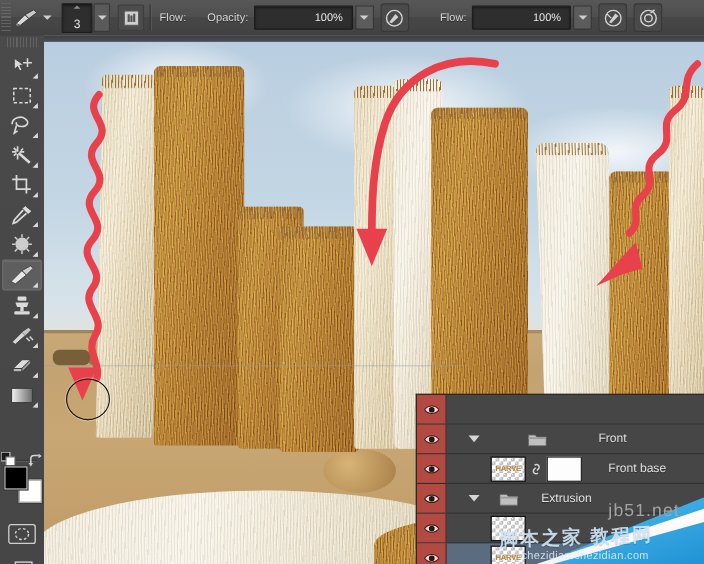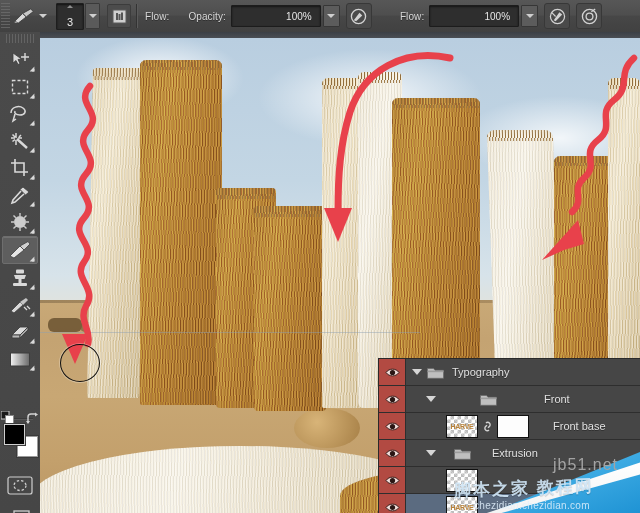--- a/index.html
+++ b/index.html
@@ -532,28 +532,20 @@
 
   <div id="layers-panel">
 
     <div class="lrow">
       <div class="eyecol">
         <svg width="15" height="11" viewBox="0 0 15 11">
           <path d="M1 5.5 C4 1, 11 1, 14 5.5 C11 10, 4 10, 1 5.5 Z" fill="#f0dcd9" stroke="#3b2320" stroke-width="1"></path>
           <circle cx="7.5" cy="5.5" r="2.6" fill="#2a1614"></circle>
         </svg>
       </div>
-      <div class="body">
-        <div class="discl"></div>
-        <svg class="folder" viewBox="0 0 17 13">
-          <path d="M0.5 2.5 h6 l1.5 1.8 h8.5 v8 h-16 Z" fill="#bfbfbf" stroke="#6a6a6a" stroke-width=".8"></path>
-          <path d="M0.5 4.6 h16 v1.6 h-16 Z" fill="#9c9c9c"></path>
-        </svg>
-        <span class="lname">Typography</span>
-      </div>
     </div>
 
     <div class="lrow">
       <div class="eyecol">
         <svg width="15" height="11" viewBox="0 0 15 11">
           <path d="M1 5.5 C4 1, 11 1, 14 5.5 C11 10, 4 10, 1 5.5 Z" fill="#f0dcd9" stroke="#3b2320" stroke-width="1"></path>
           <circle cx="7.5" cy="5.5" r="2.6" fill="#2a1614"></circle>
         </svg>
       </div>
       <div class="body" style="padding-left:20px;gap:39px;">

